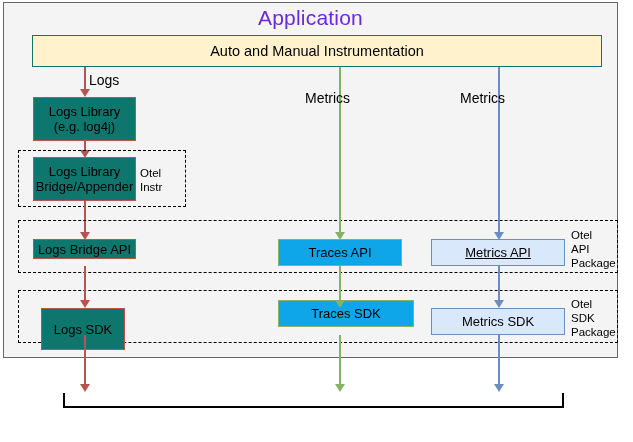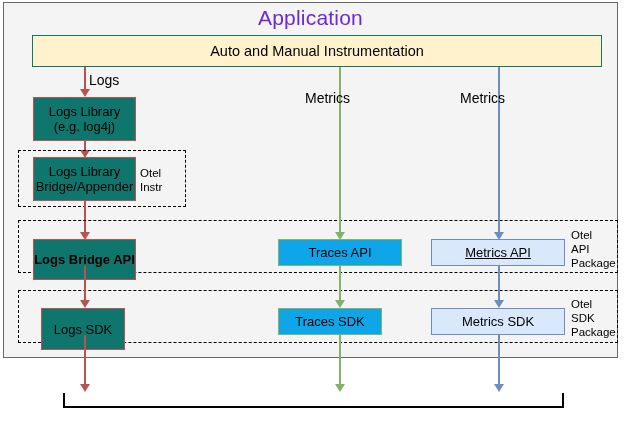--- a/index.html
+++ b/index.html
@@ -150,34 +150,34 @@
   <div class="abs group-label" style="left:140px; top:166px; width:44px;">
     <span>Otel</span><br>
     <span>Instr</span>
   </div>
 
   <div class="abs vline red" style="left:84px; top:201px; height:34px;"></div>
   <div class="abs arrowhead red" style="left:79.8px; top:232px;"></div>
 
   <div class="abs dashed-group" style="left:18px; top:220px; width:600px; height:53px;"></div>
 
-  <div class="abs node red" style="left:33px; top:239px; width:103px; height:41px;font-weight:bold;">Logs Bridge API</div>
+  <div class="abs node red" style="left:33px; top:239px; width:103px; height:20px;">Logs Bridge API</div>
   <div class="abs node green" style="left:278px; top:239px; width:124px; height:27px;">Traces API</div>
   <div class="abs node blue" style="left:431px; top:239px; width:134px; height:27px;text-decoration:underline;">Metrics API</div>
 
   <div class="abs group-label" style="left:571px; top:228px; width:48px;">
     <span>Otel</span><br>
     <span>API</span><br>
     <span>Package</span>
   </div>
 
   <div class="abs dashed-group" style="left:18px; top:290px; width:600px; height:53px;"></div>
 
   <div class="abs node red" style="left:41px; top:308px; width:84px; height:42px;">Logs SDK</div>
-  <div class="abs node green" style="left:278px; top:308px; width:104px; height:27px;text-align:center;">Traces SDK</div>
+  <div class="abs node green" style="left:278px; top:300px; width:136px; height:27px;text-align:center;">Traces SDK</div>
   <div class="abs node blue" style="left:431px; top:308px; width:134px; height:27px;">Metrics SDK</div>
 
   <div class="abs group-label" style="left:571px; top:297px; width:48px;">
     <span>Otel</span><br>
     <span>SDK</span><br>
     <span>Package</span>
   </div>
 
   <div class="abs vline red" style="left:84px; top:266px; height:38px;"></div>
   <div class="abs arrowhead red" style="left:79.8px; top:300px;"></div>

